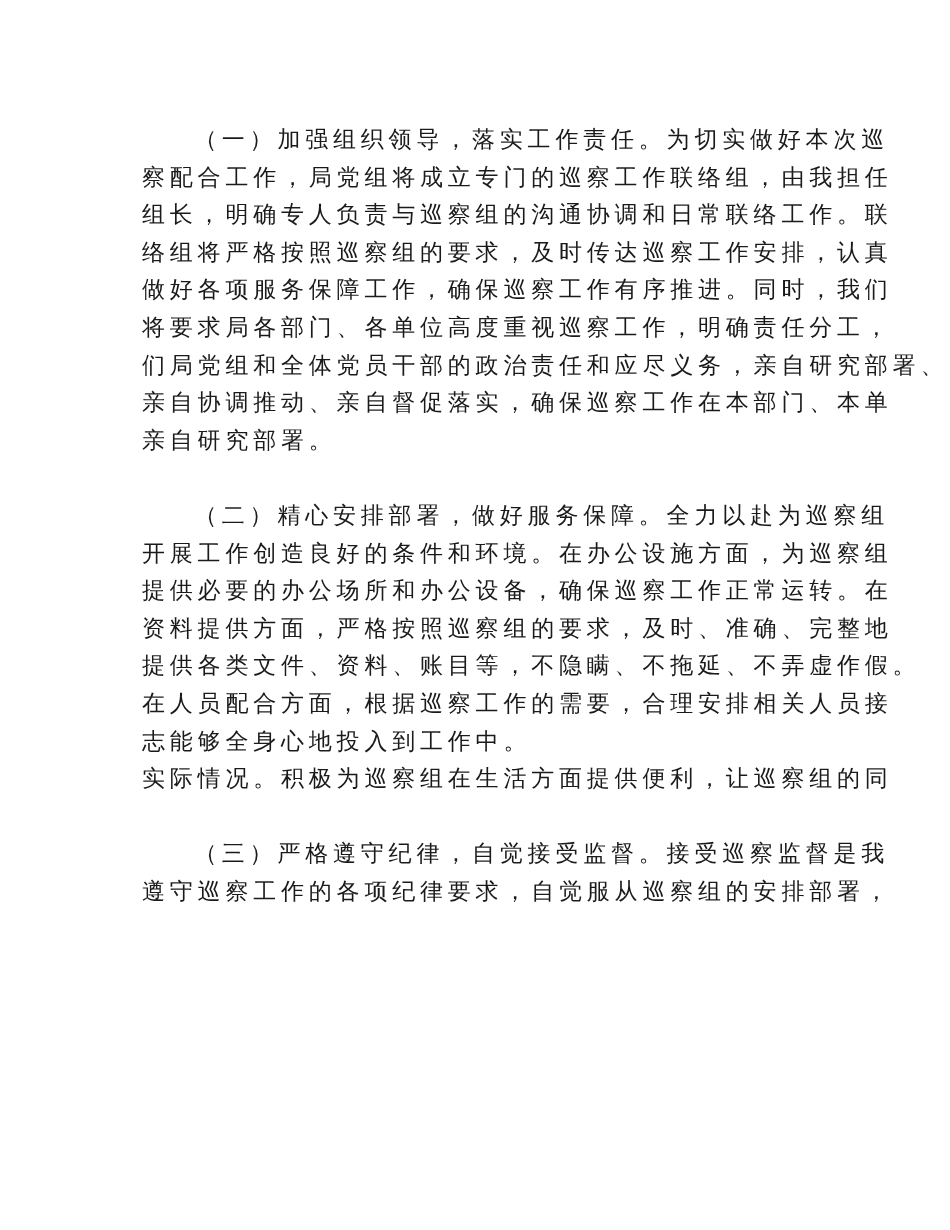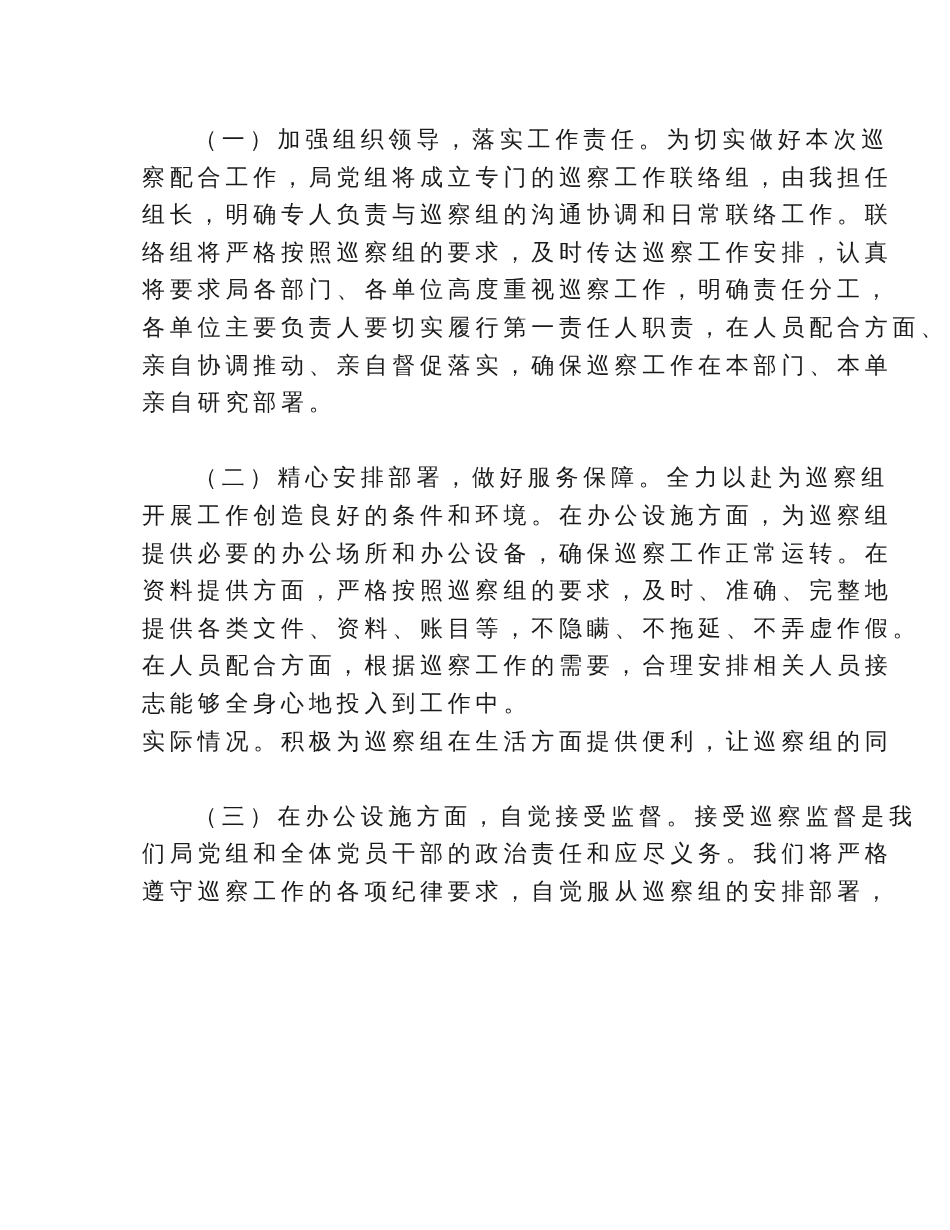--- a/index.html
+++ b/index.html
@@ -43,40 +43,40 @@
 </head>
 <body>
 
 <div class="page">
 
   <div class="para">
     <span class="line first">（一）加强组织领导，落实工作责任。为切实做好本次巡</span>
     <span class="line">察配合工作，局党组将成立专门的巡察工作联络组，由我担任</span>
     <span class="line">组长，明确专人负责与巡察组的沟通协调和日常联络工作。联</span>
     <span class="line">络组将严格按照巡察组的要求，及时传达巡察工作安排，认真</span>
+    <span class="line">做好各项服务保障工作，确保巡察工作有序推进。同时，我们</span>
     <span class="line">将要求局各部门、各单位高度重视巡察工作，明确责任分工，</span>
-    <span class="line">各单位主要负责人要切实履行第一责任人职责，在人员配合方面、</span>
+    <span class="line">们局党组和全体党员干部的政治责任和应尽义务，亲自研究部署、</span>
     <span class="line">亲自协调推动、亲自督促落实，确保巡察工作在本部门、本单</span>
     <span class="line">亲自研究部署。</span>
   </div>
 
   <div class="gap"></div>
 
   <div class="para">
     <span class="line first">（二）精心安排部署，做好服务保障。全力以赴为巡察组</span>
     <span class="line">开展工作创造良好的条件和环境。在办公设施方面，为巡察组</span>
     <span class="line">提供必要的办公场所和办公设备，确保巡察工作正常运转。在</span>
     <span class="line">资料提供方面，严格按照巡察组的要求，及时、准确、完整地</span>
     <span class="line">提供各类文件、资料、账目等，不隐瞒、不拖延、不弄虚作假。</span>
     <span class="line">在人员配合方面，根据巡察工作的需要，合理安排相关人员接</span>
     <span class="line">志能够全身心地投入到工作中。</span>
     <span class="line">实际情况。积极为巡察组在生活方面提供便利，让巡察组的同</span>
   </div>
 
   <div class="gap"></div>
 
   <div class="para">
-    <span class="line first">（三）在办公设施方面，自觉接受监督。接受巡察监督是我</span>
-    <span class="line">们局党组和全体党员干部的政治责任和应尽义务。我们将严格</span>
+    <span class="line first">（三）严格遵守纪律，自觉接受监督。接受巡察监督是我</span>
     <span class="line">遵守巡察工作的各项纪律要求，自觉服从巡察组的安排部署，</span>
   </div>
 
 </div>
 
 </body></html>

